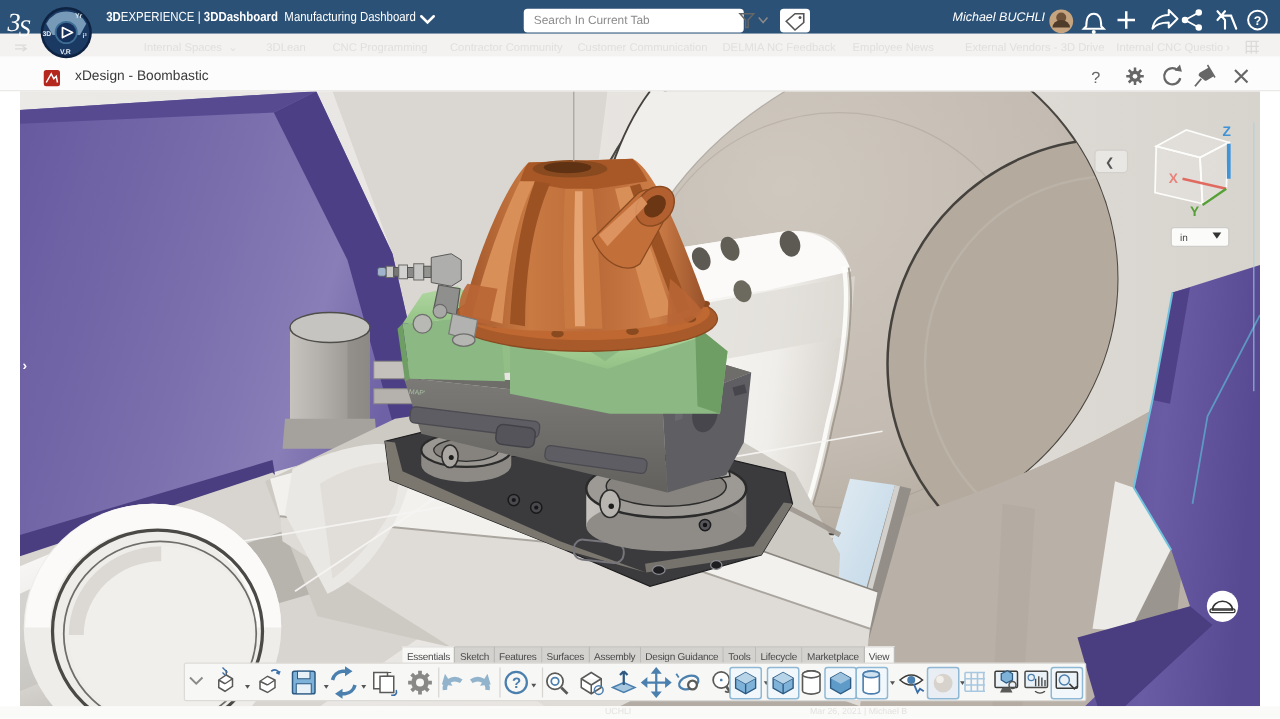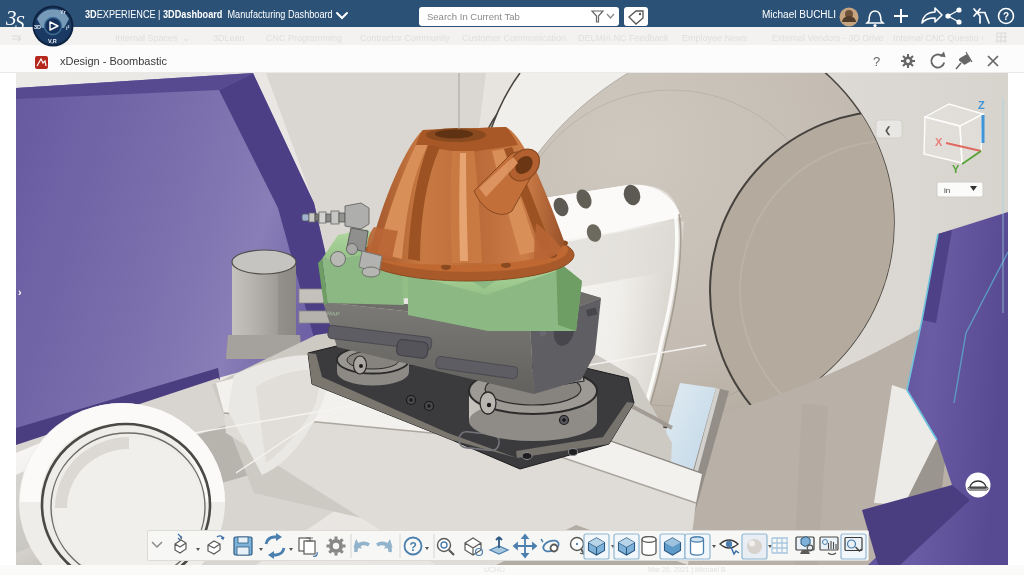--- a/index.html
+++ b/index.html
@@ -7,25 +7,25 @@
   #page{position:relative;width:1024px;height:575px;background:#fff;}
   
   #topbar{position:absolute;left:0;top:0;width:1024px;height:27px;background:#2b5176;}
   #row2{position:absolute;left:0;top:27px;width:1024px;height:18px;background:#f3f2f1;
     border-bottom:1px solid #ececeb;}
   #titlebar{position:absolute;left:0;top:45px;width:1024px;height:28px;background:#fcfcfc;border-bottom:1px solid #eceae8;box-sizing:border-box;}
   #apptitle{position:absolute;left:60px;top:55px;font-size:11px;color:#3a3a3a;text-align:center;}
   #appicon{position:absolute;left:35px;top:56px;width:13px;height:13px;background:#b5281e;
     border-radius:2px;}
   #brand{position:absolute;left:85px;top:8px;color:#fff;font-size:10.5px;letter-spacing:0;transform:scaleX(.87);transform-origin:left center;white-space:nowrap;}
-  #search{position:absolute;left:419px;top:7px;width:200px;height:19px;background:#fff;
+  #search{position:absolute;left:419px;top:7px;width:176px;height:19px;background:#fff;
     border-radius:3px;}
   #search span{position:absolute;left:8px;top:4px;font-size:9.5px;color:#8a8a8a;}
   #tagbtn{position:absolute;left:624px;top:7px;width:24px;height:19px;background:#fff;border-radius:3px;}
-  #user{position:absolute;left:762px;top:9px;color:#fff;font-size:10px;}
+  #user{position:absolute;left:762px;top:9px;color:#fff;font-size:10px;font-style:italic;}
   
   .r2t{position:absolute;top:33px;font-size:9px;color:#e1dfdd;white-space:nowrap;}
   
   #vp{position:absolute;left:16px;top:73px;width:992px;height:492px;background:#e6e4e1;}
   #footer{position:absolute;left:0;top:565px;width:1024px;height:10px;background:#fafaf9;}
   .ft{position:absolute;top:566px;font-size:7px;color:#e3e2e0;}
   
   #tabs{position:absolute;left:322px;top:517px;height:14px;display:flex;font-size:8px;letter-spacing:-0.2px;color:#4a4a4a;}
   #tabs div{padding:2.5px 3.5px 0 3.5px;background:#d4d2cf;border-right:1px solid #bdbbb8;border-top:1px solid #c8c6c3;white-space:nowrap;}
   #tabs div.sel{background:#f7f7f6;border-top:1px solid #e0dedc;}
@@ -406,20 +406,32 @@
   <div class="r2t" style="left:772px">External Vendors - 3D Drive</div>
   <div class="r2t" style="left:893px">Internal CNC Questio ›</div>
   <svg width="14" height="14" viewBox="0 0 14 14" style="position:absolute;left:995px;top:31px;opacity:0.5">
       <path d="M2,2 h10 M2,6 h10 M2,10 h10 M2,2 v10 M6,2 v10 M10,2 v10" stroke="#c5c3c1" stroke-width="1"></path>
     </svg>
 
   <div id="footer"></div>
   <div class="ft" style="left:648px">Mar 26, 2021 | Michael B</div>
   <div class="ft" style="left:484px">UCHLI</div>
 
+  <div id="tabs">
+    <div class="sel">Essentials</div>
+      <div>Sketch</div>
+      <div>Features</div>
+      <div>Surfaces</div>
+    <div>Assembly</div>
+      <div>Design Guidance</div>
+      <div>Tools</div>
+      <div>Lifecycle</div>
+    <div>Marketplace</div>
+      <div class="sel">View</div>
+  </div>
   <div id="toolbar"></div>
   <svg width="722" height="31" viewBox="147 530 722 31" style="position:absolute;left:147px;top:530px">
     <path d="M152,542 l5,5 l5,-5" stroke="#8a8a88" stroke-width="1.5" fill="none"></path>
 
     <g stroke="#d8d6d3" stroke-width="1">
         <line x1="351" y1="534" x2="351" y2="558"></line>
       <line x1="400" y1="534" x2="400" y2="558"></line>
         <line x1="434" y1="534" x2="434" y2="558"></line>
       </g>
 

